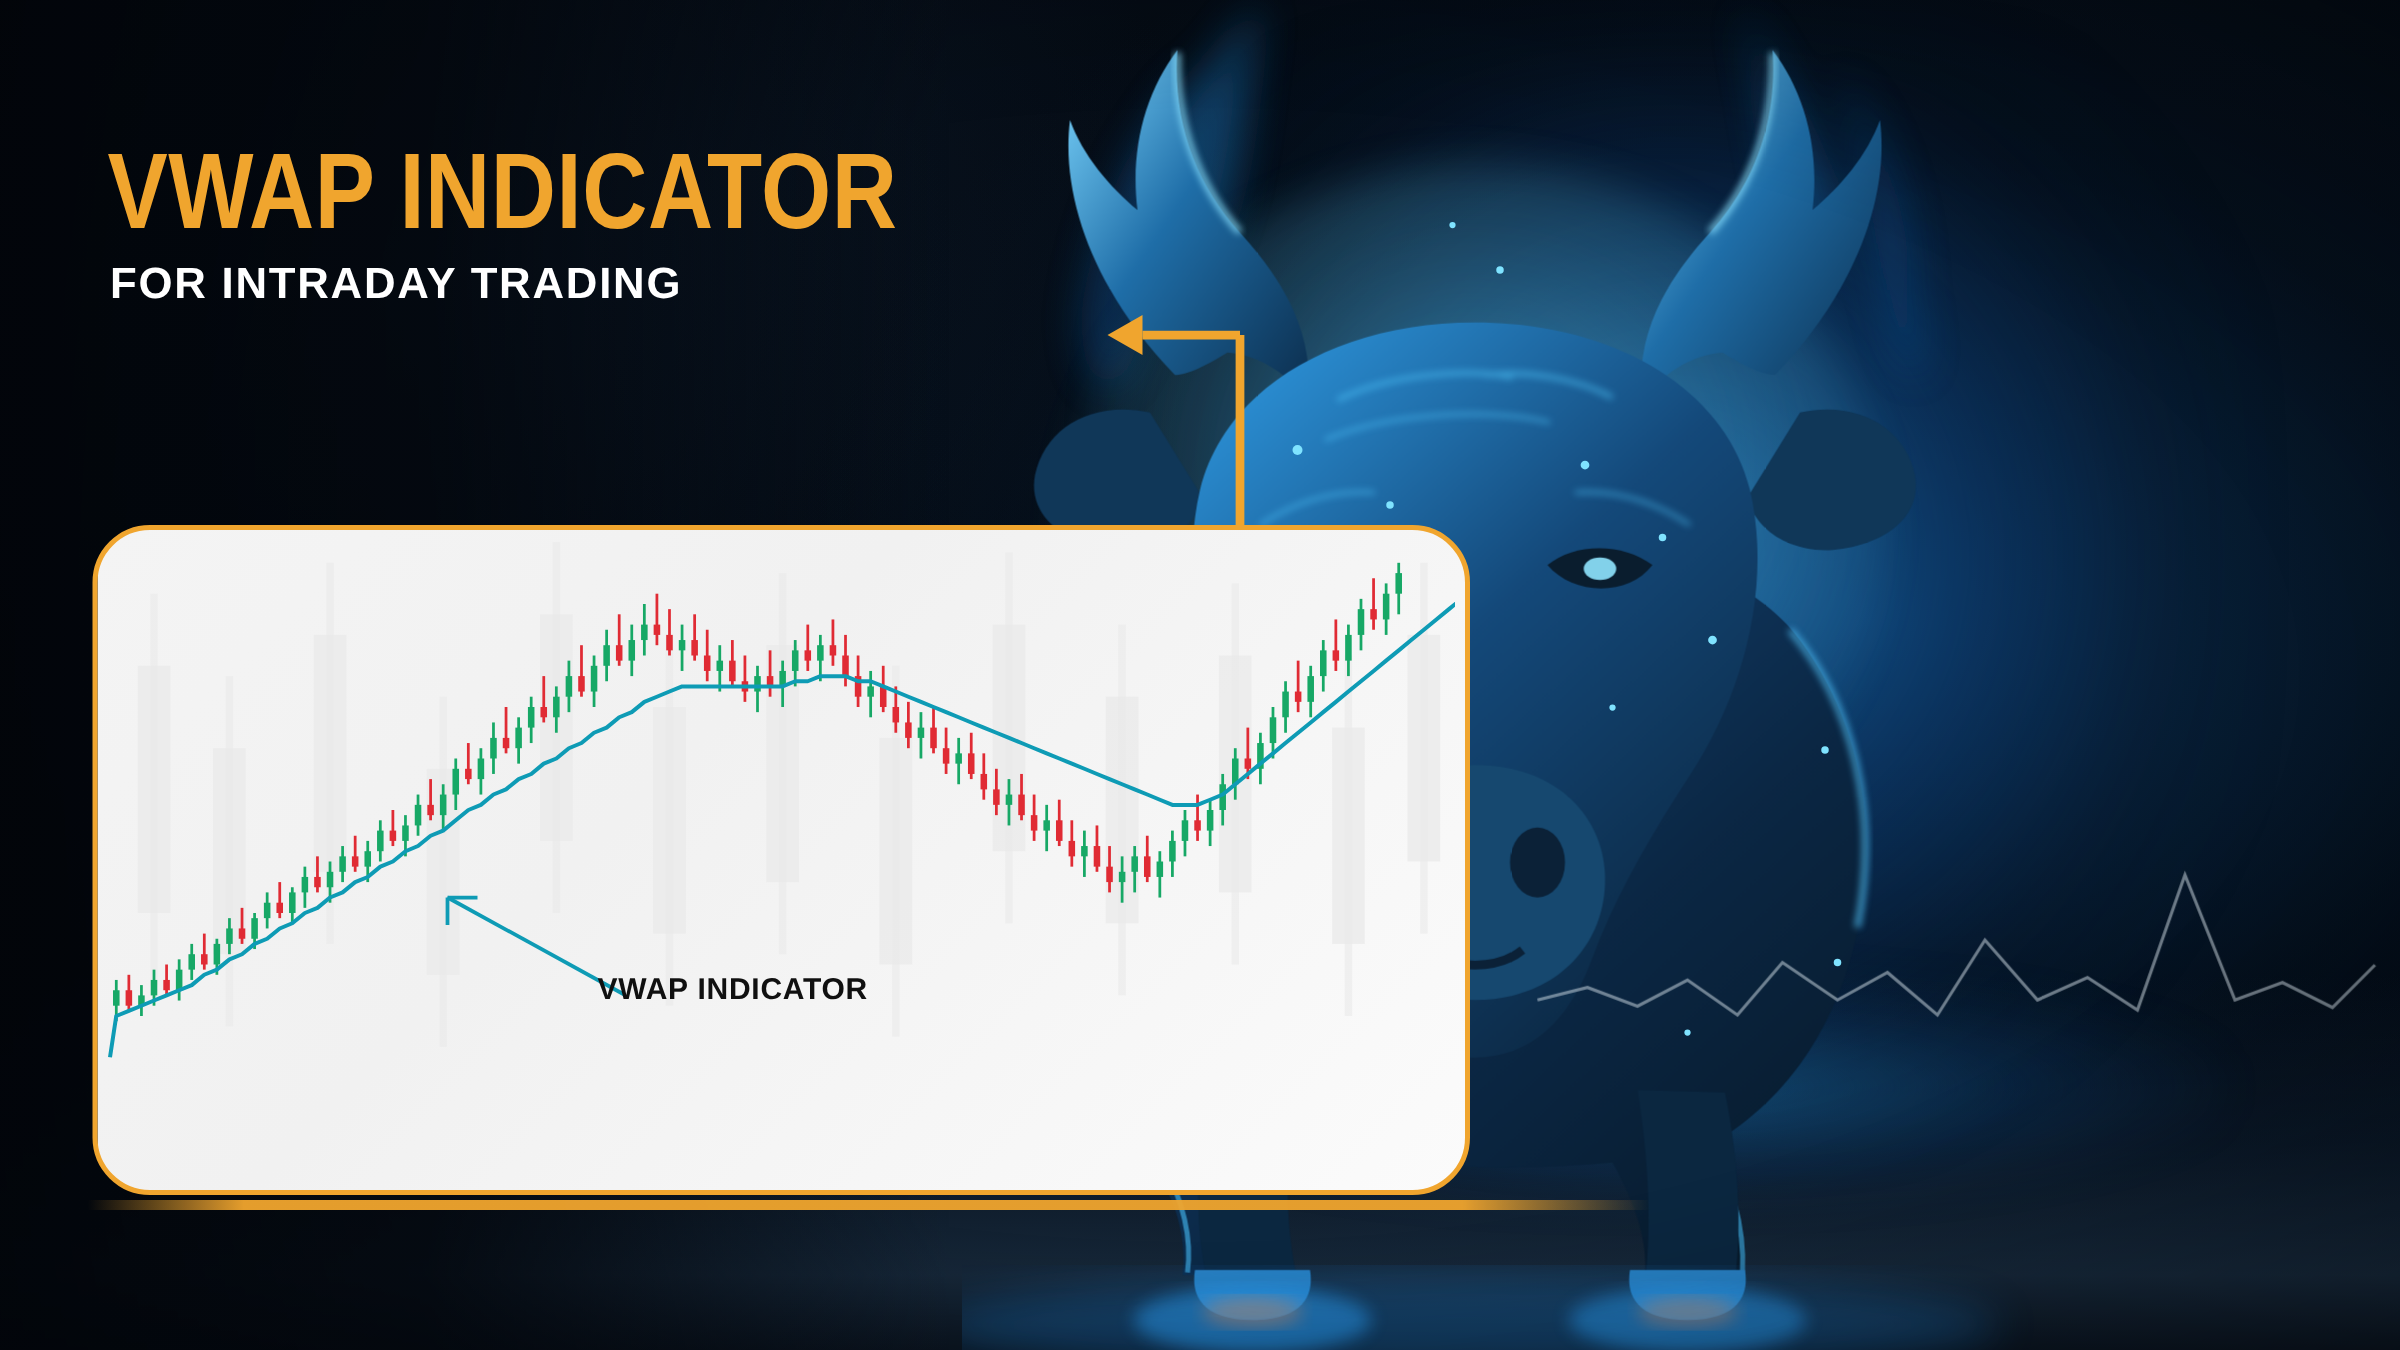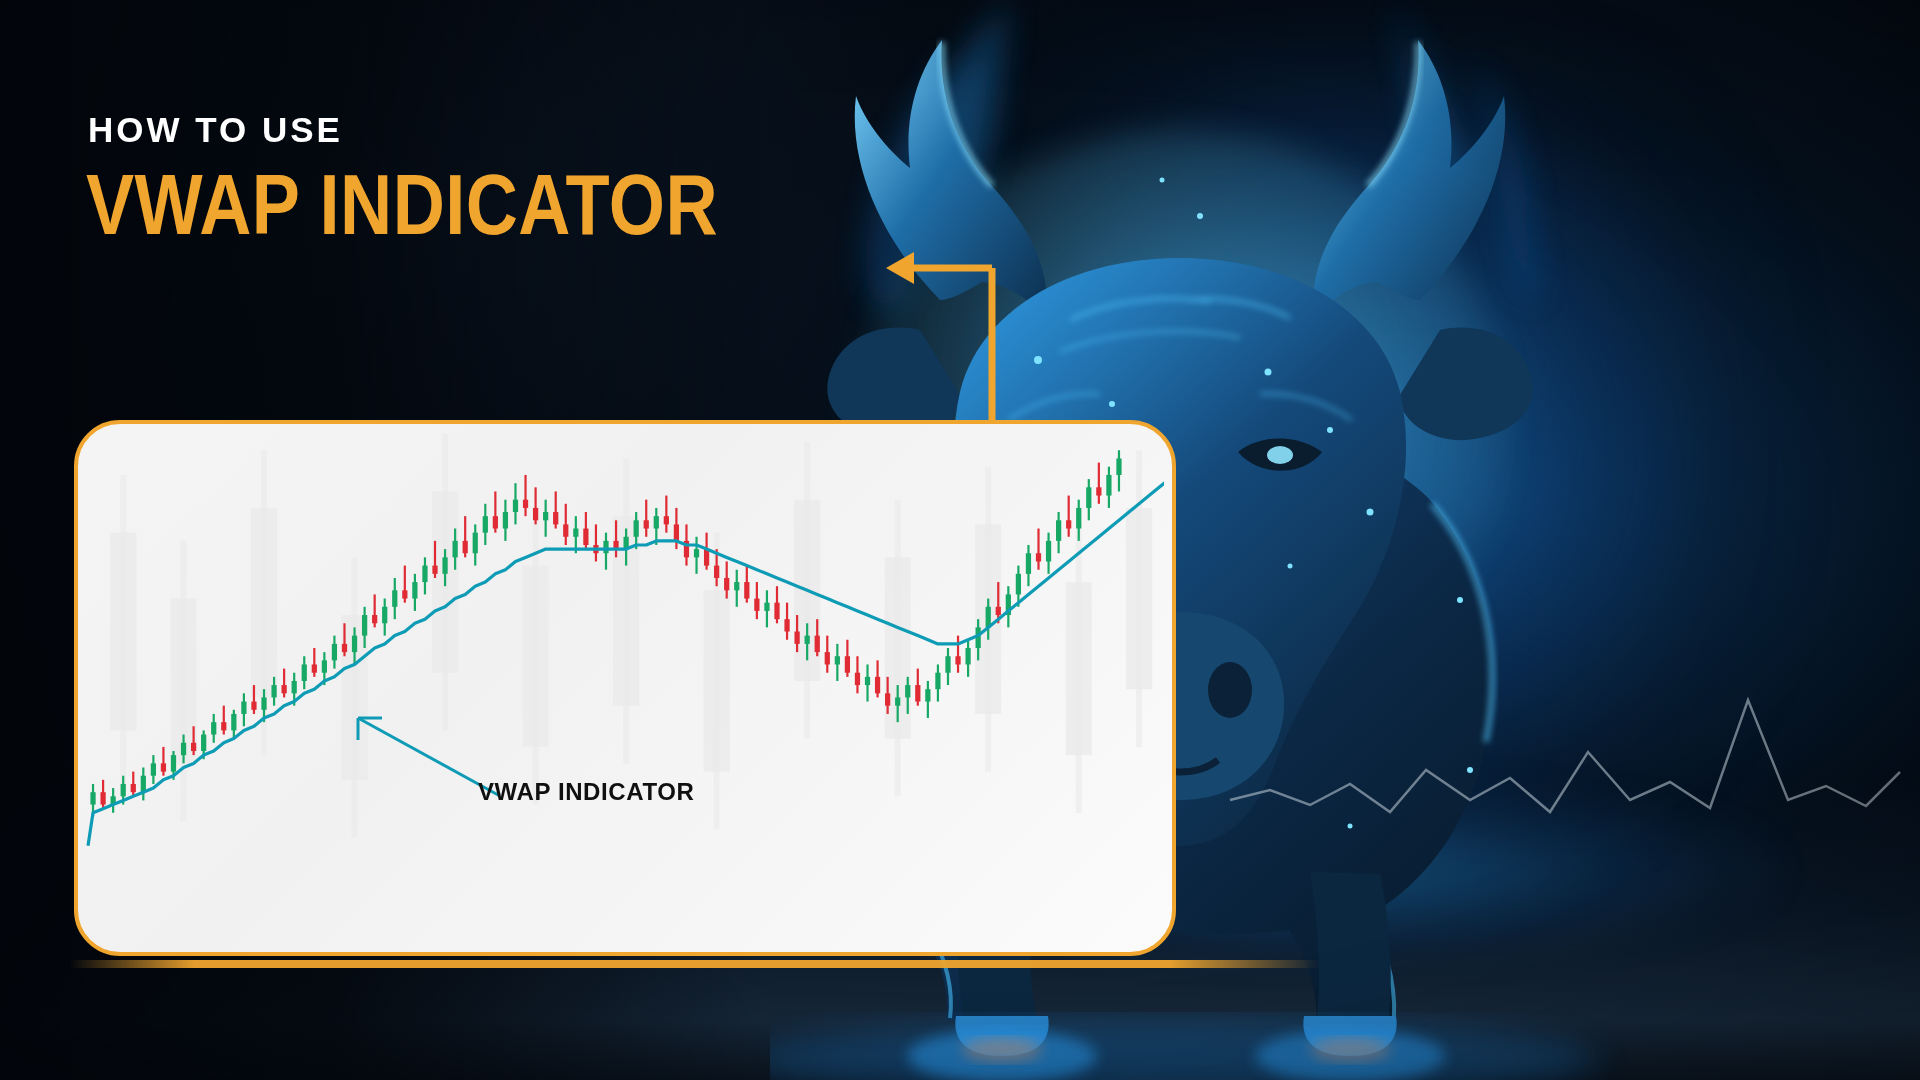--- a/index.html
+++ b/index.html
@@ -219,22 +219,22 @@
         <circle cx="430" cy="216" r="3"></circle>
           <circle cx="392" cy="180" r="2.5"></circle>
       </g>
     </svg>
   </div>
 
   <div class="bg-vignette"></div>
   <div class="bg-topleft-fade"></div>
 
   <div class="headline">
-    <div class="kicker">HOW TO USE</div>
     <div class="maintitle">VWAP INDICATOR</div>
+    <div class="subtitle">FOR INTRADAY TRADING</div>
   </div>
 
   <svg class="connector" viewBox="0 0 140 185">
     <polyline points="112,18 112,185" stroke="#f0a52e" stroke-width="7" fill="none"></polyline>
     <polyline points="112,18 34,18" stroke="#f0a52e" stroke-width="7" fill="none"></polyline>
     <polygon points="34,2 34,34 6,18" fill="#f0a52e"></polygon>
   </svg>
 
   <div class="card">
     <div class="card-inner">

